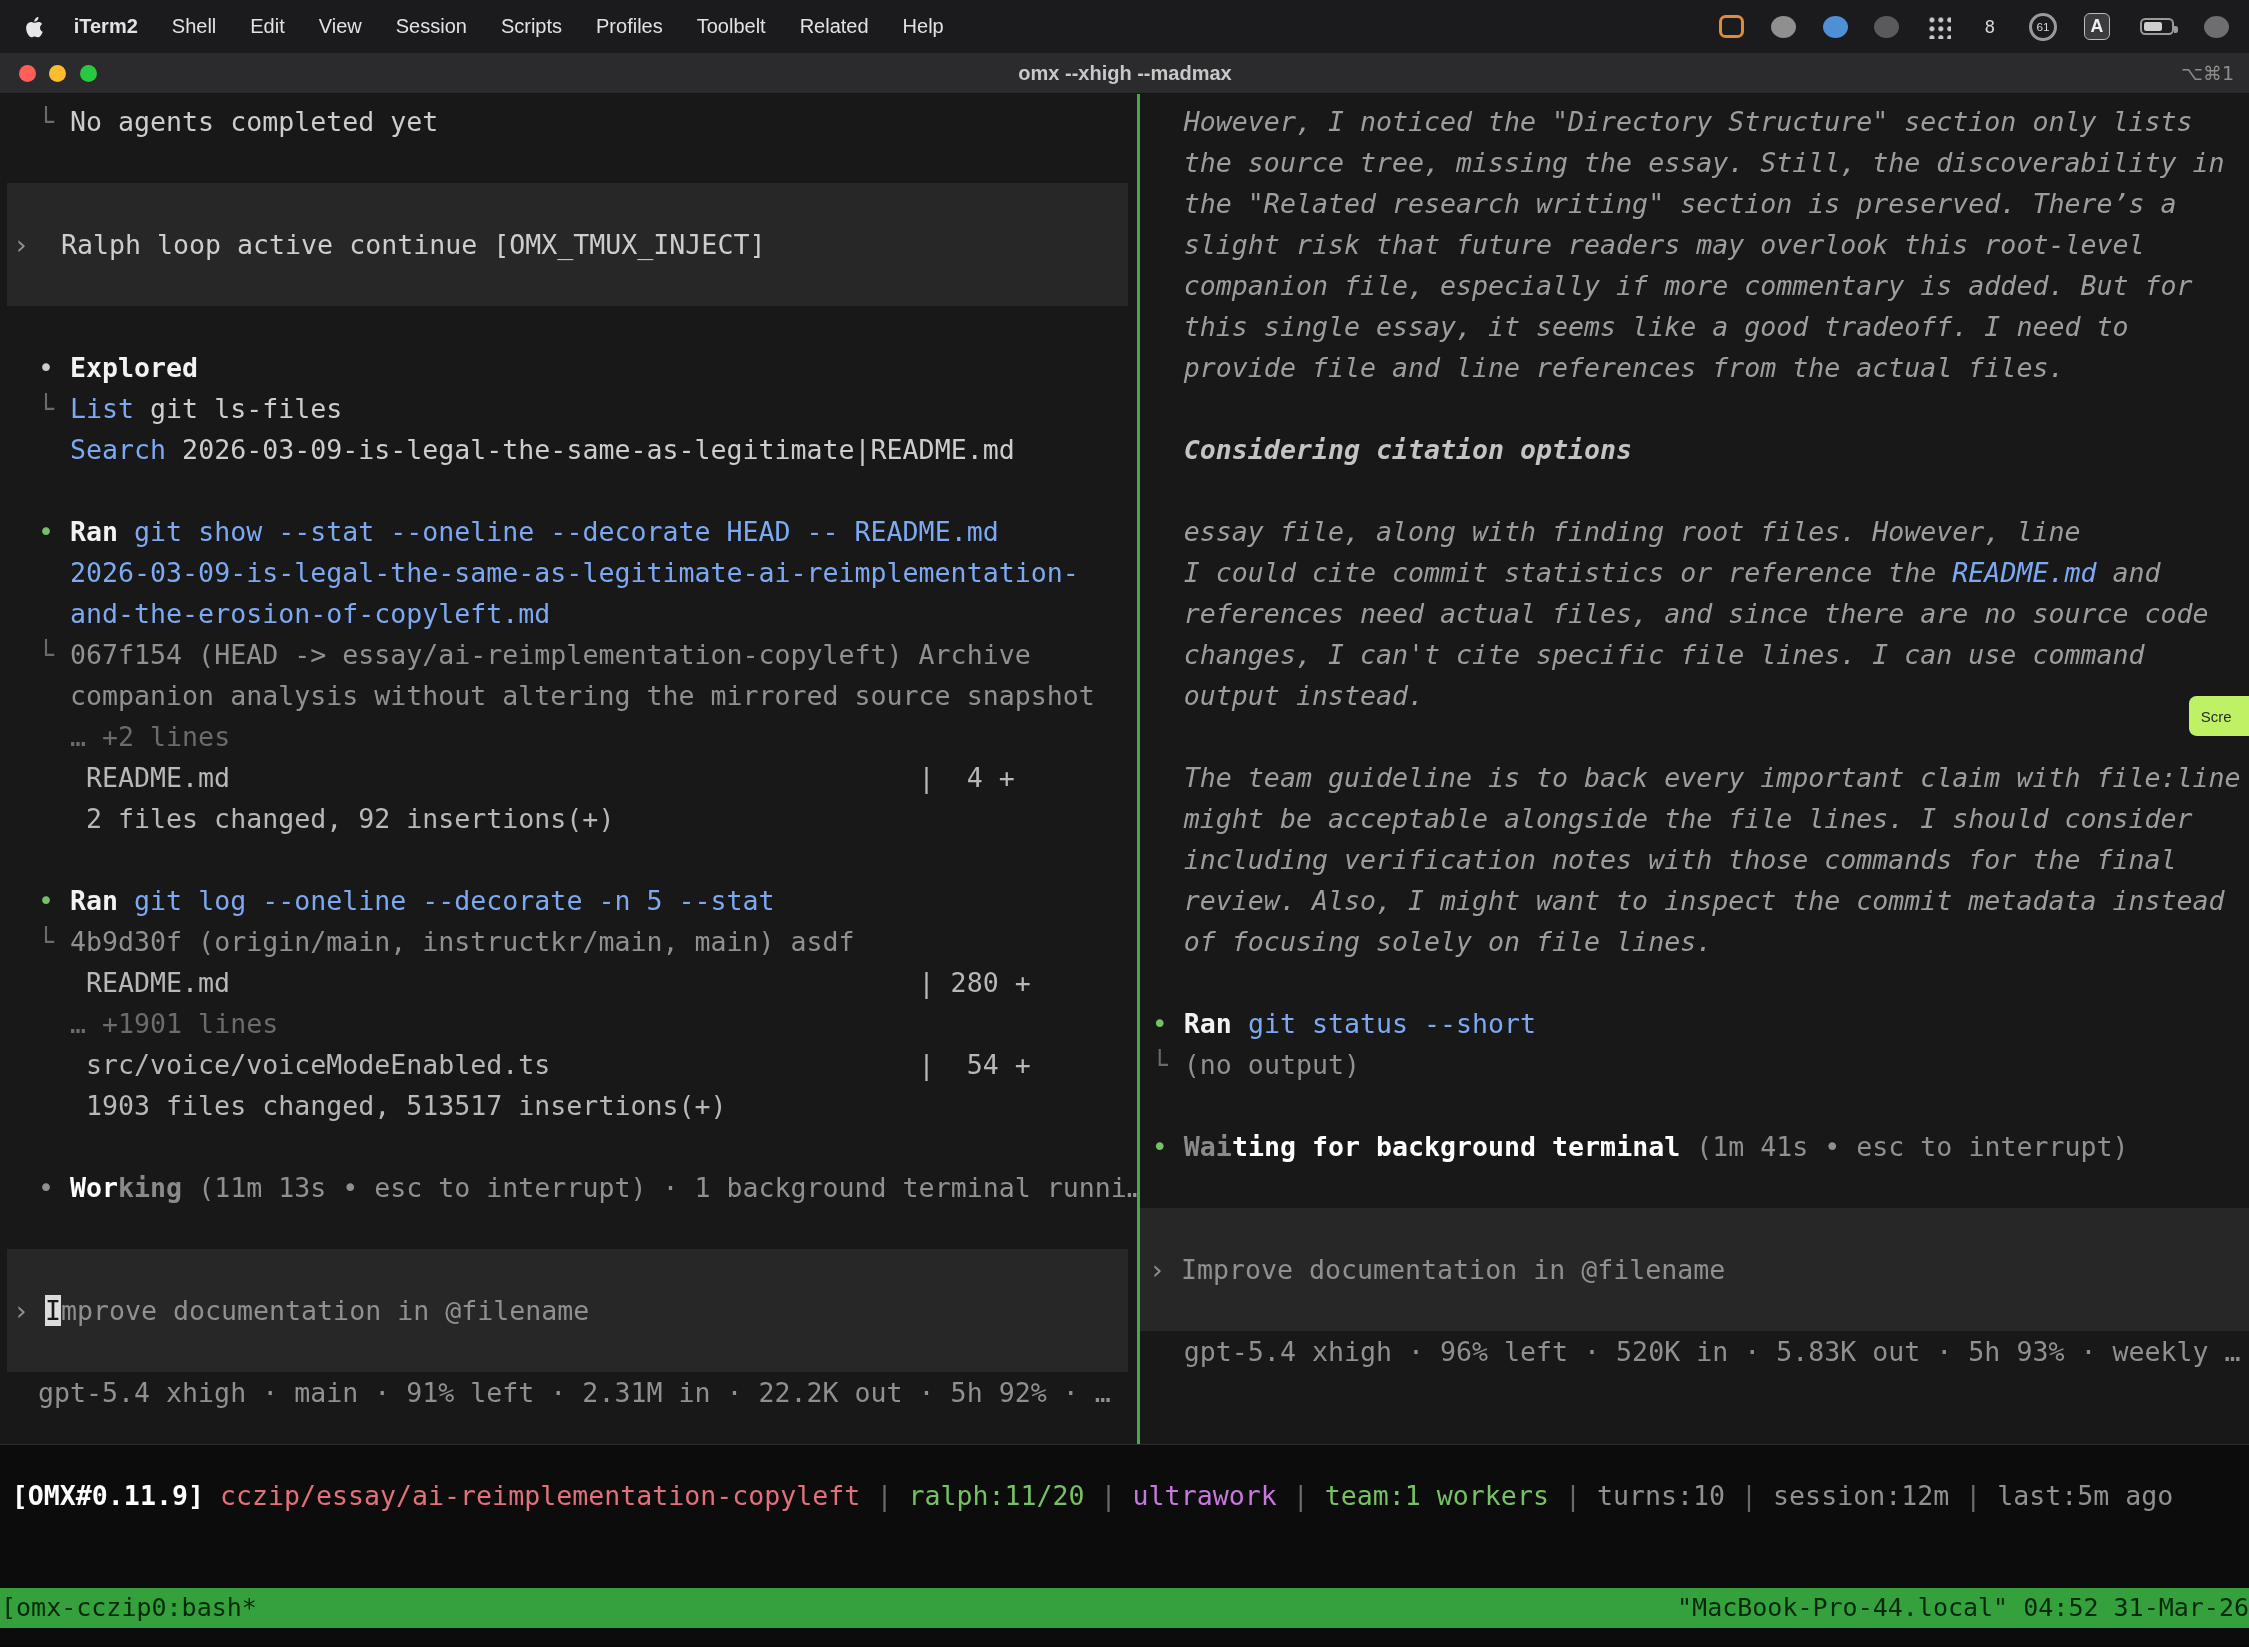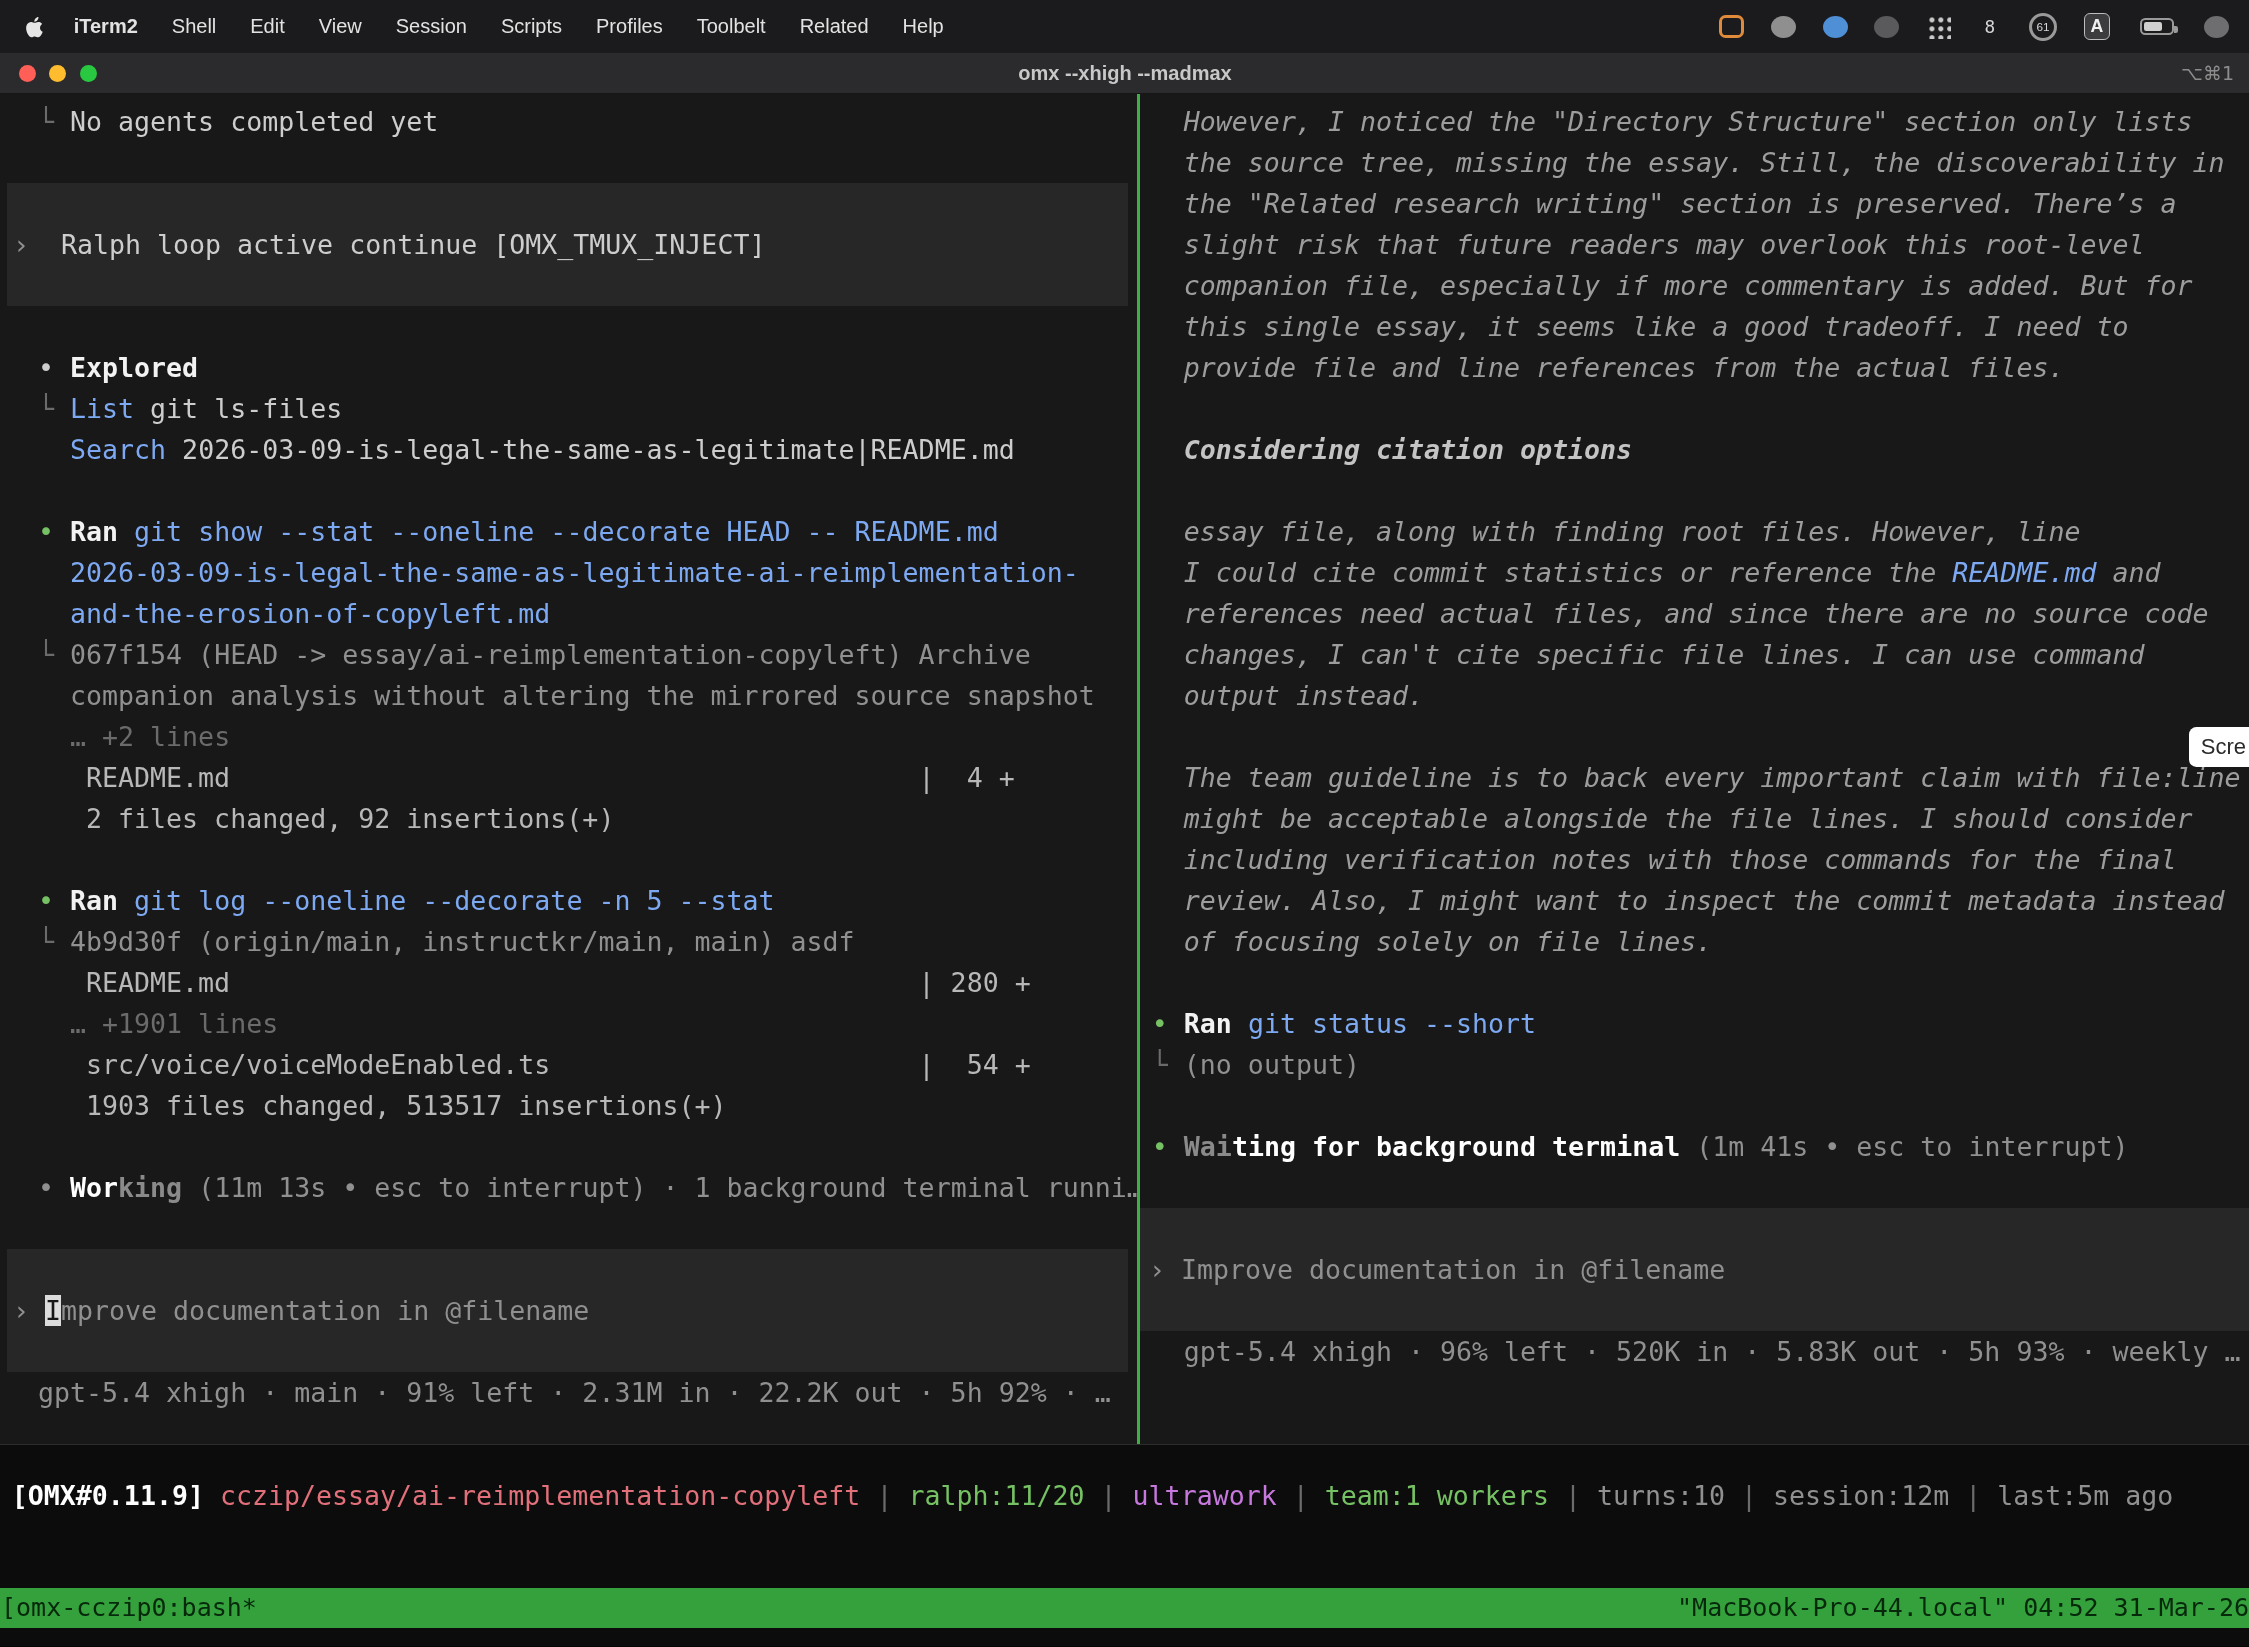--- a/index.html
+++ b/index.html
@@ -77,24 +77,24 @@
   .c-blue  { color:#7da9f2; }
   .c-green { color:#76c163; }
   .c-red   { color:#e2707a; }
   .c-purple{ color:#c678dd; }
   .c-it    { color:#9d9d9d; font-style:italic; }
   .c-itb   { color:#c4c4c4; font-style:italic; font-weight:bold; }
   .c-itblue{ color:#7da9f2; font-style:italic; }
   .c-cursor{ background:#dcdcdc; color:#161616; }
 
   
-  .tooltip { position:absolute; right:0; top:727px; height:40px; min-width:61px;
-             background:#ffffff; color:#2a2a2a; border-radius:7.4px 0 0 7.4px;
+  .tooltip { position:absolute; right:0; top:696px; height:40px; min-width:61px;
+             background:#bef264; color:#2a2a2a; border-radius:7.4px 0 0 7.4px;
              display:flex; align-items:center; padding-left:11.8px; z-index:6;
-             font-family:"Liberation Sans", sans-serif; font-size:22px; }
+             font-family:"Liberation Sans", sans-serif; font-size:15px; }
 
   
   .bottom { height:201px; background:#0c0c0c; position:relative; }
   .omx-status { padding:29.5px 0 0 11.8px; }
   .tmux { position:absolute; left:0; right:0; bottom:17.7px; height:40px;
           background:#35a13c; color:#06290c; font-size:25px; line-height:40px;
           display:flex; justify-content:space-between; padding:0 1px; white-space:pre; }
 </style>
 </head>
 <body>

